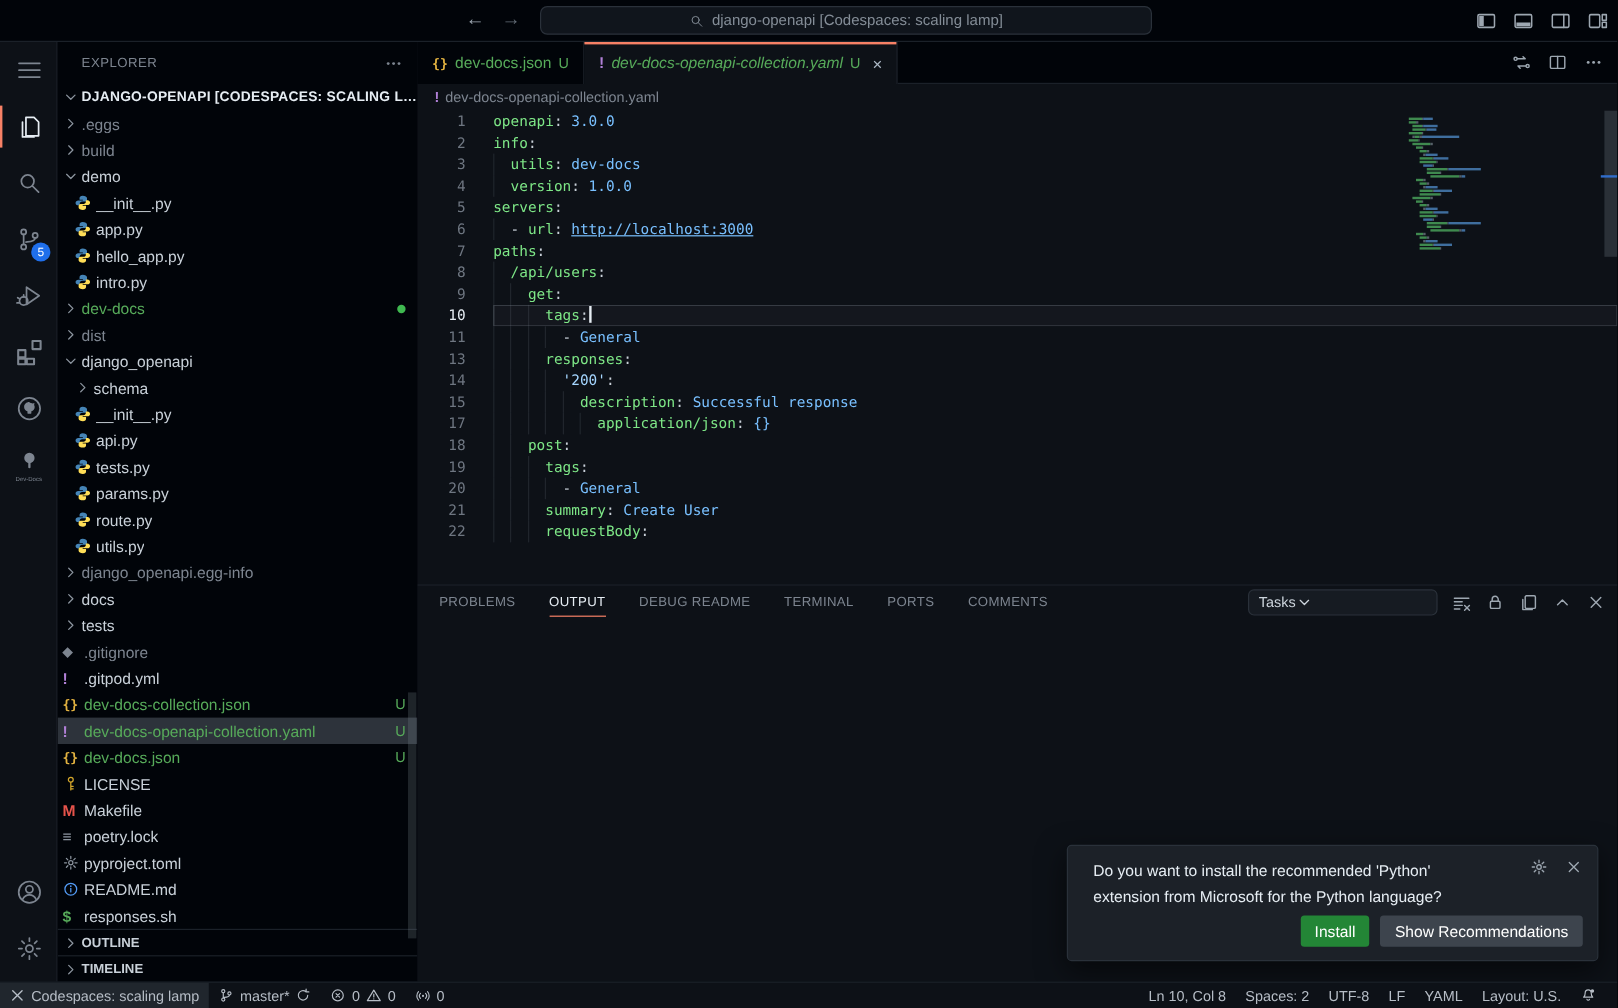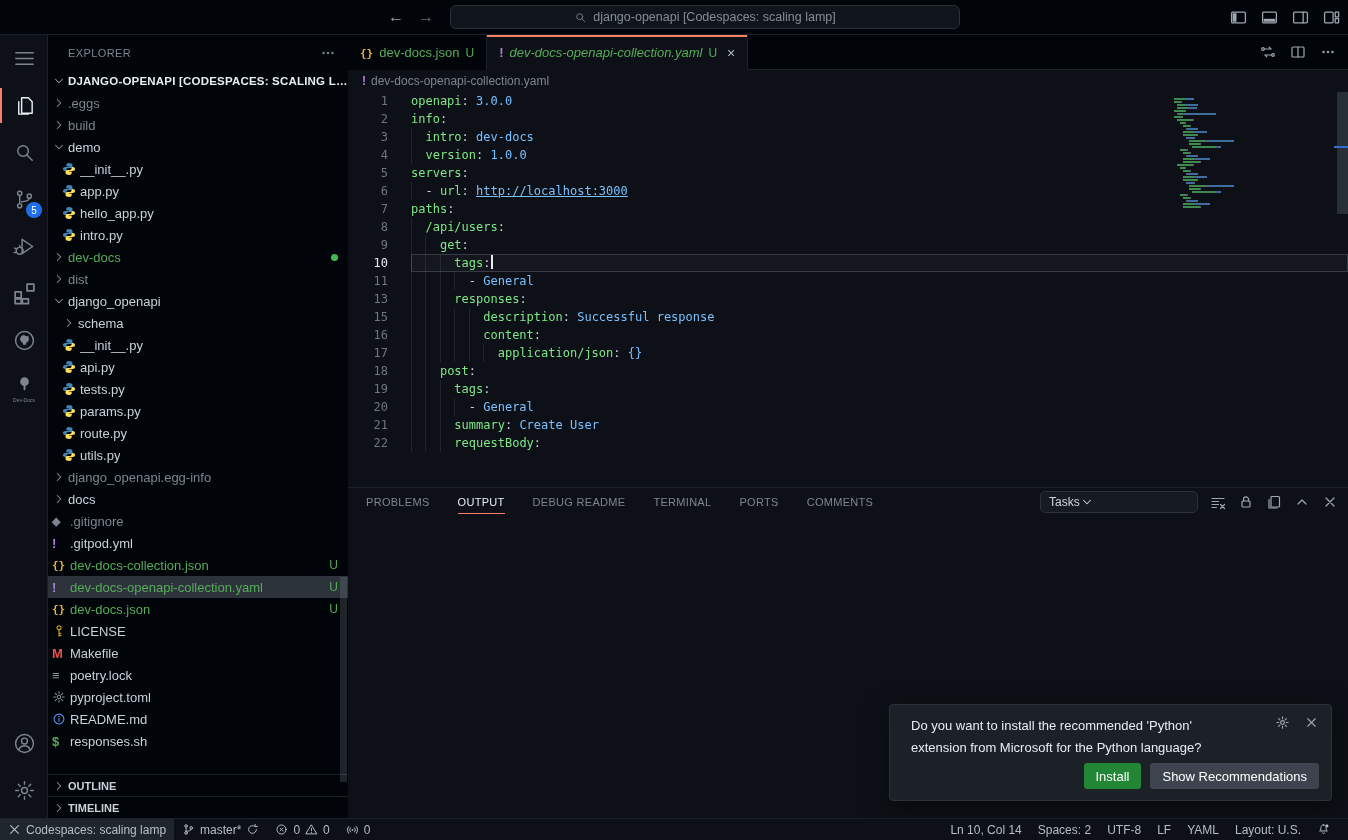--- a/index.html
+++ b/index.html
@@ -423,20 +423,28 @@
             <span class="label">django_openapi.egg-info</span>
           </div>
           <div class="tree-row   " style="padding-left:4px">
             <span class="chev">
               <svg viewBox="0 0 16 16" fill="none" stroke="currentColor" stroke-width="1.2" stroke-linecap="round" stroke-linejoin="round">
                 <path d="M6 4l4 4-4 4"></path>
               </svg>
             </span>
             <span class="label">docs</span>
           </div>
+          <div class="tree-row   " style="padding-left:4px">
+            <span class="chev">
+              <svg viewBox="0 0 16 16" fill="none" stroke="currentColor" stroke-width="1.2" stroke-linecap="round" stroke-linejoin="round">
+                <path d="M6 4l4 4-4 4"></path>
+              </svg>
+            </span>
+            <span class="label">tests</span>
+          </div>
           <div class="tree-row dim  " style="padding-left:4px">
             <span class="ficon">
               <span style="color:#7d8590;font-size:11px;">◆</span>
             </span>
             <span class="label">.gitignore</span>
           </div>
           <div class="tree-row   " style="padding-left:4px">
             <span class="ficon">
               <span style="color:#b180d7;">!</span>
             </span>
@@ -586,21 +594,21 @@
             <span class="lc"><span class="k">openapi</span><span class="p">: </span><span class="v">3.0.0</span></span>
           </div>
           <div class="line">
             <span class="ln">2</span>
             <span class="gut"></span>
             <span class="lc"><span class="k">info</span><span class="p">:</span></span>
           </div>
           <div class="line">
             <span class="ln">3</span>
             <span class="gut"></span>
-            <span class="lc"><span class="guide" style="left:0ch"></span><span class="p">  </span><span class="k">intro</span><span class="p">: </span><span class="v">dev-docs</span></span>
+            <span class="lc"><span class="guide" style="left:0ch"></span><span class="p">  </span><span class="k">utils</span><span class="p">: </span><span class="v">dev-docs</span></span>
           </div>
           <div class="line">
             <span class="ln">4</span>
             <span class="gut"></span>
             <span class="lc"><span class="guide" style="left:0ch"></span><span class="p">  </span><span class="k">version</span><span class="p">: </span><span class="v">1.0.0</span></span>
           </div>
           <div class="line">
             <span class="ln">5</span>
             <span class="gut"></span>
             <span class="lc"><span class="k">servers</span><span class="p">:</span></span>
@@ -634,28 +642,28 @@
             <span class="ln">11</span>
             <span class="gut"></span>
             <span class="lc"><span class="guide" style="left:0ch"></span><span class="guide" style="left:2ch"></span><span class="guide" style="left:4ch"></span><span class="guide" style="left:6ch"></span><span class="p">        - </span><span class="v">General</span></span>
           </div>
           <div class="line">
             <span class="ln">13</span>
             <span class="gut"></span>
             <span class="lc"><span class="guide" style="left:0ch"></span><span class="guide" style="left:2ch"></span><span class="guide" style="left:4ch"></span><span class="p">      </span><span class="k">responses</span><span class="p">:</span></span>
           </div>
           <div class="line">
+            <span class="ln">14</span>
+            <span class="gut"></span>
+            <span class="lc"><span class="guide" style="left:0ch"></span><span class="guide" style="left:2ch"></span><span class="guide" style="left:4ch"></span><span class="guide" style="left:6ch"></span><span class="p">        </span><span class="q">'200'</span><span class="p">:</span></span>
+          </div>
+          <div class="line">
             <span class="ln">15</span>
             <span class="gut"></span>
             <span class="lc"><span class="guide" style="left:0ch"></span><span class="guide" style="left:2ch"></span><span class="guide" style="left:4ch"></span><span class="guide" style="left:6ch"></span><span class="guide" style="left:8ch"></span><span class="p">          </span><span class="k">description</span><span class="p">: </span><span class="v">Successful response</span></span>
-          </div>
-          <div class="line">
-            <span class="ln">16</span>
-            <span class="gut"></span>
-            <span class="lc"><span class="guide" style="left:0ch"></span><span class="guide" style="left:2ch"></span><span class="guide" style="left:4ch"></span><span class="guide" style="left:6ch"></span><span class="guide" style="left:8ch"></span><span class="p">          </span><span class="k">content</span><span class="p">:</span></span>
           </div>
           <div class="line">
             <span class="ln">17</span>
             <span class="gut"></span>
             <span class="lc"><span class="guide" style="left:0ch"></span><span class="guide" style="left:2ch"></span><span class="guide" style="left:4ch"></span><span class="guide" style="left:6ch"></span><span class="guide" style="left:8ch"></span><span class="guide" style="left:10ch"></span><span class="p">            </span><span class="k">application/json</span><span class="p">: </span><span class="v">{}</span></span>
           </div>
           <div class="line">
             <span class="ln">18</span>
             <span class="gut"></span>
             <span class="lc"><span class="guide" style="left:0ch"></span><span class="guide" style="left:2ch"></span><span class="p">    </span><span class="k">post</span><span class="p">:</span></span>
@@ -1013,21 +1021,21 @@
             <svg viewBox="0 0 16 16" fill="none" stroke="currentColor" stroke-width="1.2" stroke-linecap="round" stroke-linejoin="round">
               <circle cx="8" cy="8.5" r="1.1" fill="currentColor" stroke="none"></circle>
               <path d="M5.4 11a3.6 3.6 0 0 1 0-5M10.6 6a3.6 3.6 0 0 1 0 5M3.4 12.8a6.2 6.2 0 0 1 0-8.6M12.6 4.2a6.2 6.2 0 0 1 0 8.6"></path>
             </svg>
           </span>
           <span>0</span>
         </div>
       </div>
     <div class="sb-right" id="sb-right">
         <div class="sb-item">
-          <span>Ln 10, Col 14</span>
+          <span>Ln 10, Col 8</span>
         </div>
         <div class="sb-item">
           <span>Spaces: 2</span>
         </div>
         <div class="sb-item">
           <span>UTF-8</span>
         </div>
         <div class="sb-item">
           <span>LF</span>
         </div>

